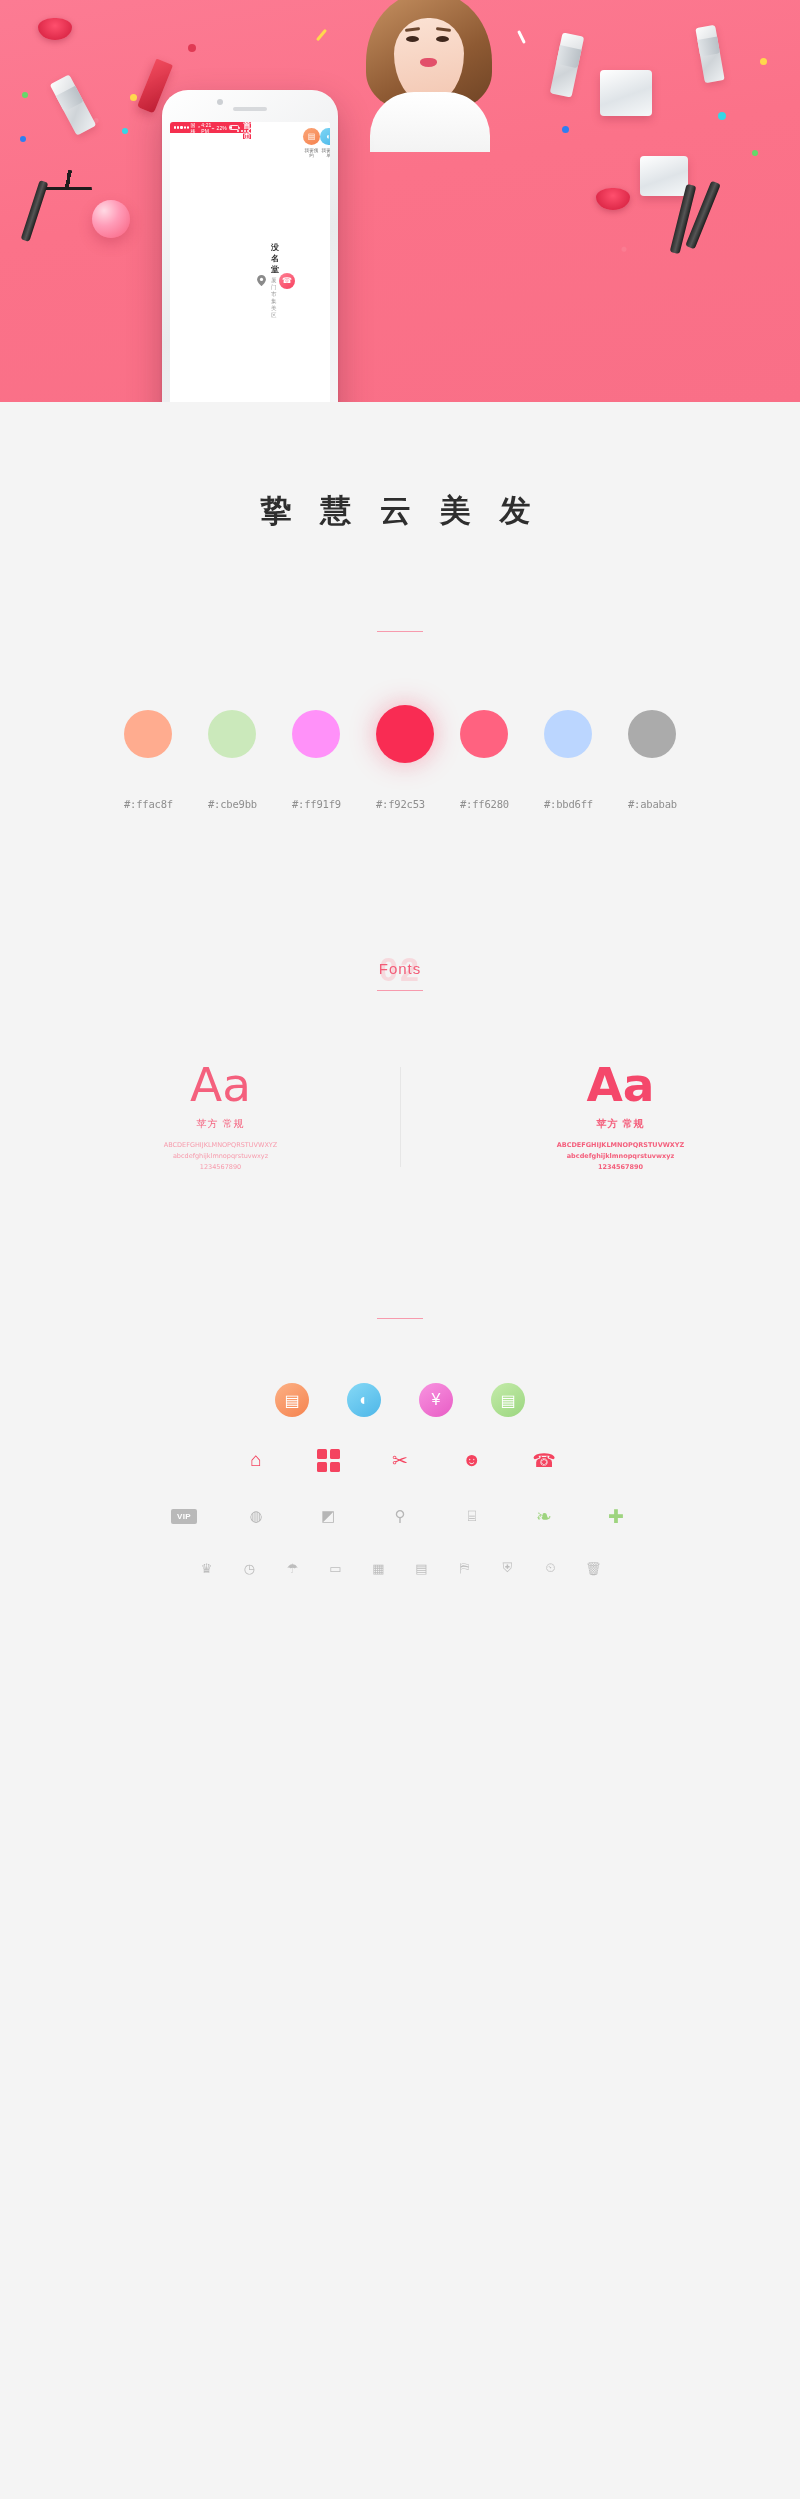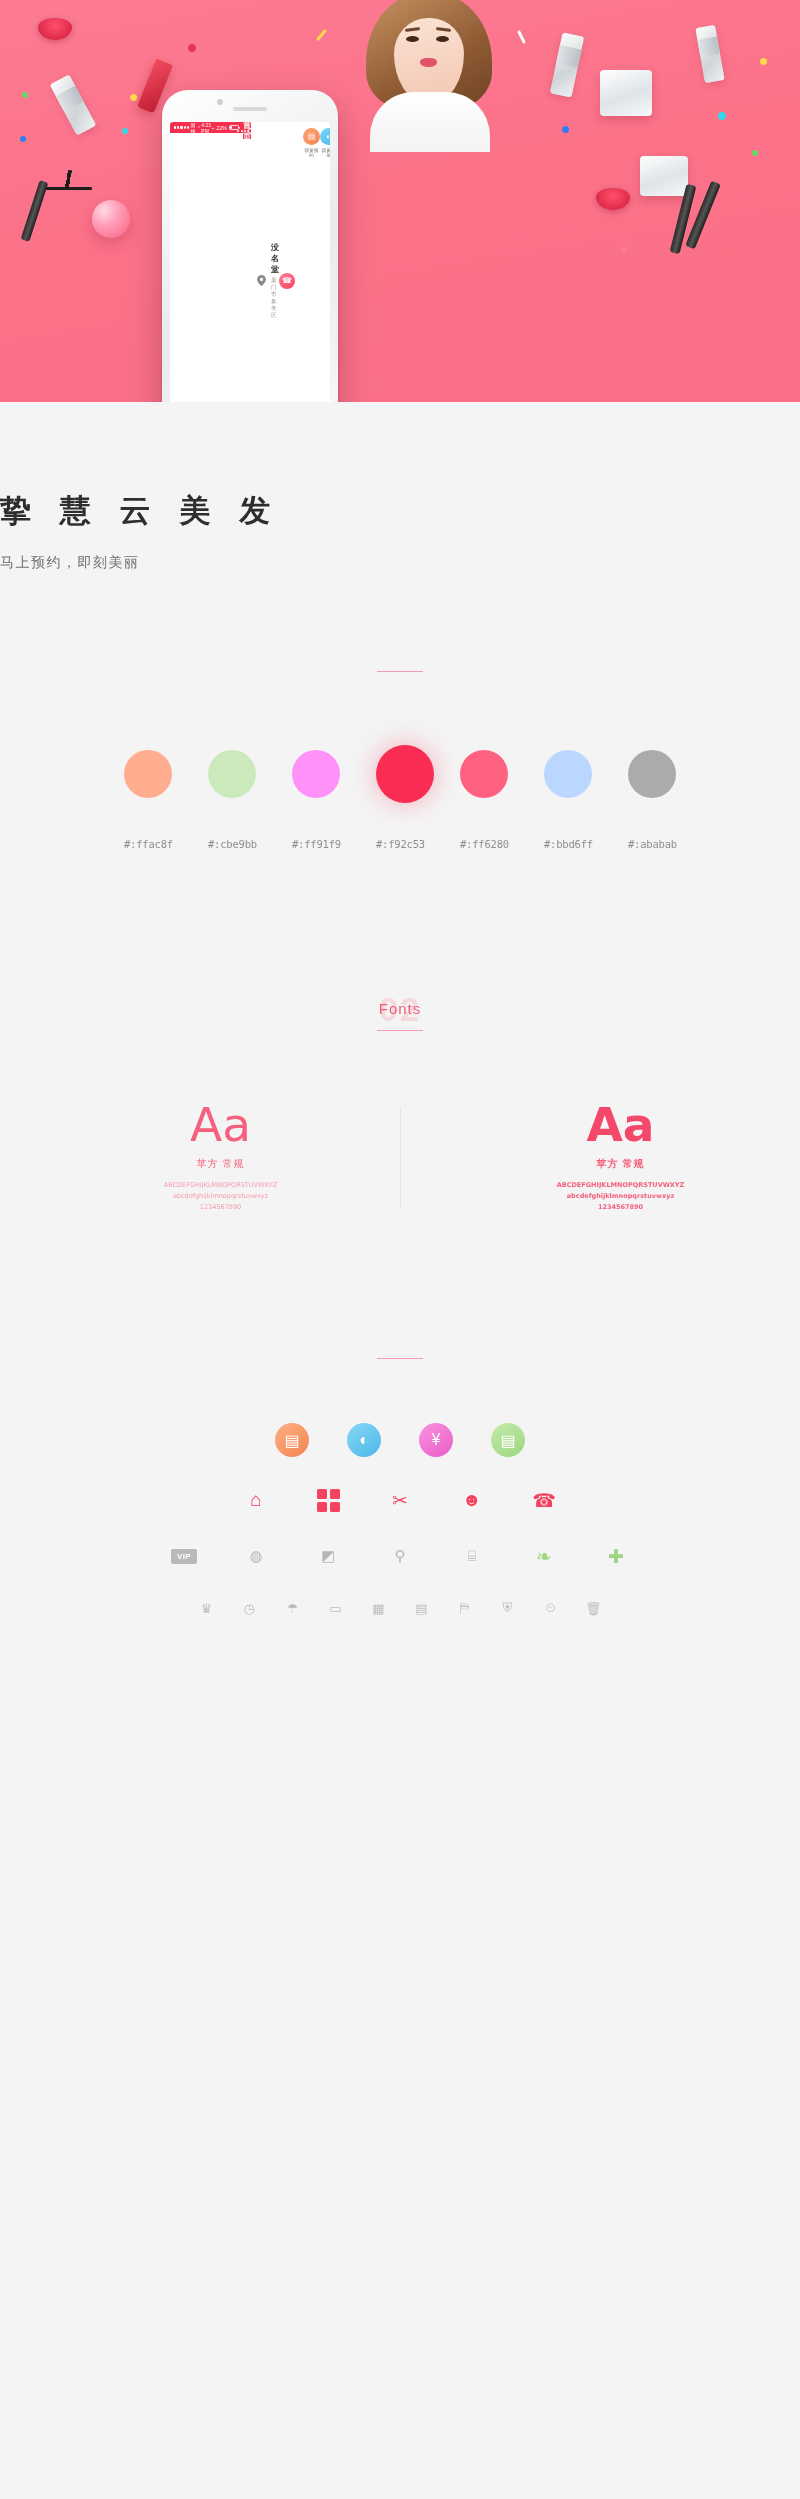--- a/index.html
+++ b/index.html
@@ -214,21 +214,21 @@
   .c-amt { font-size:13px; font-weight:bold; line-height:1;}
   .c-amt sub { font-size:6px; vertical-align:baseline;}
   .c-cond { font-size:4.2px; margin-top:4px; opacity:.92;}
   .c-date { font-size:3.6px; margin-top:2px; opacity:.8;}
   .coupon-r {
     width:44px; border-left:.7px dashed rgba(255,255,255,.6);
     display:flex; align-items:center; justify-content:center; font-size:5.5px;
   }
 
   
-  .title-block { text-align:left; padding:88px 0 0; }
+  .title-block { text-align:center; padding:88px 0 0; }
   .main-title {
     font-size:31px; font-weight:bold; color:#2e2e2e; letter-spacing:9px;
     font-family:"DejaVu Sans","Liberation Sans",sans-serif;
   }
   .sub-title { font-size:14px; color:#6e6e6e; margin-top:22px; letter-spacing:1.5px;}
 
   
   .sec-head { text-align:center; position:relative; }
   .sec-ghost {
     font-size:34px; font-weight:bold; color:#f6d9dd; letter-spacing:2px;
@@ -465,21 +465,20 @@
           <div class="coupon-r">已领取</div>
         </div>
       </div>
 
     </div>
   </div>
 </div>
 
 <div class="title-block">
   <div class="main-title">挚 慧 云 美 发</div>
-  <div class="sub-title">马上预约，即刻美丽</div>
 </div>
 
 <div class="colours">
   <div class="sec-head">
     <div class="sec-rule"></div>
   </div>
 
   <div class="swatch-row">
     <div class="swatch">
       <div class="disc" style="background:#ffac8f;"></div>

